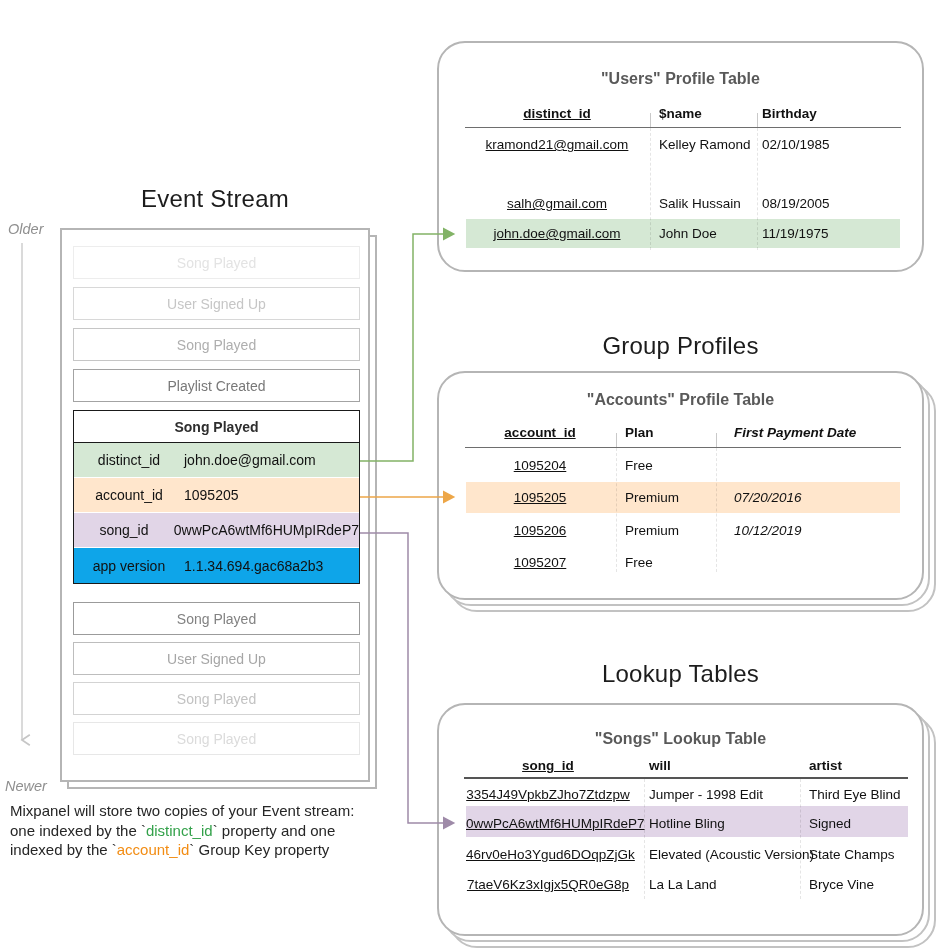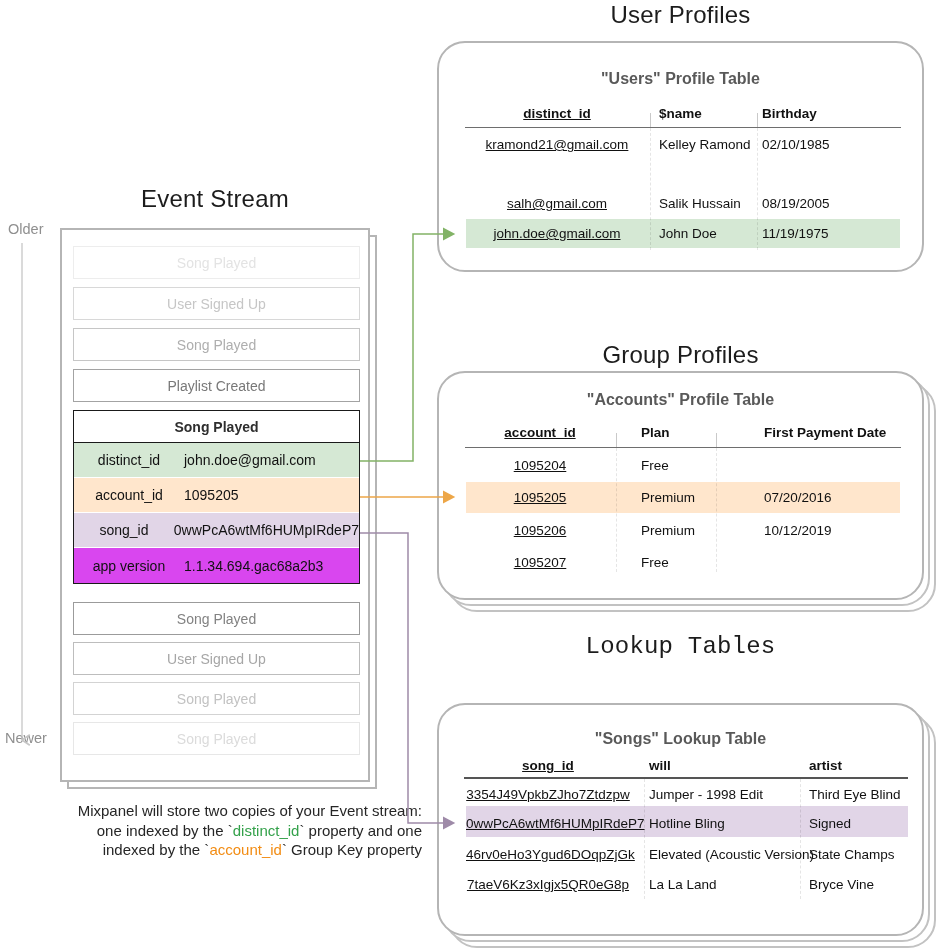--- a/index.html
+++ b/index.html
@@ -29,22 +29,22 @@
   .tick { position:absolute; width:1px; background:#c9c9c9; }
   .colsep { position:absolute; width:0; border-left:1px dashed rgba(0,0,0,0.10); }
   .hl-band { position:absolute; }
 
   
   .u-c1 { left:466px; width:182px; text-align:center; }
   .u-c2 { left:659px; }
   .u-c3 { left:762px; }
   
   .a-c1 { left:466px; width:148px; text-align:center; }
-  .a-c2 { left:641px; }
-  .a-c3 { left:764px; }
+  .a-c2 { left:625px; }
+  .a-c3 { left:734px;font-style:italic; }
   
   .s-c1 { left:466px; width:164px; text-align:center; }
   .s-c2 { left:649px; }
   .s-c3 { left:809px; }
 
   
   .stream-box, .stream-shadow {
     position:absolute; background:#fff; border:2px solid #b5b5b5; box-sizing:border-box;
   }
   .evt {
@@ -70,42 +70,42 @@
   .prop-row {
     display:flex; align-items:center; height:35px; border-bottom:1px solid #fff;
     font-size:14px; color:#111; box-sizing:border-box;
   }
   .prop-row:last-child { border-bottom:none; }
   .prop-key { width:110px; text-align:center; white-space:nowrap; }
   .prop-val { flex:1; text-align:left; white-space:nowrap; }
   .bg-green  { background:#d5e8d4; }
   .bg-orange { background:#ffe6cc; }
   .bg-purple { background:#e1d5e7; }
-  .bg-white  { background:#d946ef; }
-
-  .side-label { position:absolute; font-size:14.5px; color:#8f8f8f; }
+  .bg-white  { background:#0ea5e9; }
+
+  .side-label { position:absolute; font-size:14.5px; color:#8f8f8f;font-style:italic; }
 
   .caption {
-    position:absolute; left:10px; top:801px; width:412px; text-align:right;
+    position:absolute; left:10px; top:801px; width:412px; text-align:left;
     font-size:15px; line-height:19.5px; color:#262626;
   }
   .key-green  { color:#33a14a; }
   .key-orange { color:#f28c13; }
 
   svg.overlay { position:absolute; left:0; top:0; pointer-events:none; }
 </style>
 </head>
 <body>
 
 <div class="canvas">
 
   <div class="abs section-title" style="left:60px; top:185px; width:310px;">Event Stream</div>
 
   <div class="side-label" style="left:8px; top:221px;">Older</div>
-  <div class="side-label" style="left:5px; top:730px;text-align:right;">Newer</div>
+  <div class="side-label" style="left:5px; top:778px;text-align:right;">Newer</div>
 
   <div class="stream-shadow" style="left:67px; top:235px; width:310px; height:554px;"></div>
   <div class="stream-box" style="left:60px; top:228px; width:310px; height:554px;"></div>
 
   <div class="evt fade-b1" style="top:246px;">Song Played</div>
   <div class="evt fade-b2" style="top:287px;">User Signed Up</div>
   <div class="evt fade-b3" style="top:328px;">Song Played</div>
   <div class="evt fade-b4" style="top:369px;">Playlist Created</div>
 
   <div class="evt evt-header" style="top:410px;">Song Played</div>
@@ -132,21 +132,20 @@
   <div class="evt fade-a2" style="top:642px;">User Signed Up</div>
   <div class="evt fade-a3" style="top:682px;">Song Played</div>
   <div class="evt fade-a4" style="top:722px;">Song Played</div>
 
   <div class="caption">
     <span>Mixpanel will store two copies of your Event stream:</span><br>
     <span>one indexed by the `</span><span class="key-green">distinct_id</span><span>` property and one</span><br>
     <span>indexed by the `</span><span class="key-orange">account_id</span><span>` Group Key property</span>
   </div>
 
-  <div class="abs section-title" style="left:437px; top:1px; width:487px;">User Profiles</div>
 
   <div class="card" style="left:437px; top:41px; width:487px; height:231px;"></div>
   <div class="abs card-title" style="left:437px; top:70px; width:487px;">"Users" Profile Table</div>
 
   <div class="hl-band bg-green" style="left:466px; top:219px; width:434px; height:29px;"></div>
 
   <div class="trow th" style="top:106px;">
     <span class="tcell u-c1 u">distinct_id</span>
     <span class="tcell u-c2">$name</span>
     <span class="tcell u-c3">Birthday</span>
@@ -166,21 +165,21 @@
     <span class="tcell u-c1 u">salh@gmail.com</span>
     <span class="tcell u-c2">Salik Hussain</span>
     <span class="tcell u-c3">08/19/2005</span>
   </div>
   <div class="trow" style="top:226px;">
     <span class="tcell u-c1 u">john.doe@gmail.com</span>
     <span class="tcell u-c2">John Doe</span>
     <span class="tcell u-c3">11/19/1975</span>
   </div>
 
-  <div class="abs section-title" style="left:437px; top:341px; width:487px;">Group Profiles</div>
+  <div class="abs section-title" style="left:437px; top:332px; width:487px;">Group Profiles</div>
 
   <div class="card-shadow" style="left:449px; top:383px; width:487px; height:229px;"></div>
   <div class="card-shadow" style="left:443px; top:377px; width:487px; height:229px;"></div>
   <div class="card" style="left:437px; top:371px; width:487px; height:229px;"></div>
   <div class="abs card-title" style="left:437px; top:391px; width:487px;">"Accounts" Profile Table</div>
 
   <div class="hl-band bg-orange" style="left:466px; top:482px; width:434px; height:31px;"></div>
 
   <div class="trow th" style="top:425px;">
     <span class="tcell a-c1 u">account_id</span>
@@ -207,21 +206,21 @@
     <span class="tcell a-c1 u">1095206</span>
     <span class="tcell a-c2">Premium</span>
     <span class="tcell a-c3">10/12/2019</span>
   </div>
   <div class="trow" style="top:555px;">
     <span class="tcell a-c1 u">1095207</span>
     <span class="tcell a-c2">Free</span>
     <span class="tcell a-c3"></span>
   </div>
 
-  <div class="abs section-title" style="left:437px; top:633px; width:487px;font-family:Liberation Mono, monospace;">Lookup Tables</div>
+  <div class="abs section-title" style="left:437px; top:660px; width:487px;">Lookup Tables</div>
 
   <div class="card-shadow" style="left:449px; top:715px; width:487px; height:233px;"></div>
   <div class="card-shadow" style="left:443px; top:709px; width:487px; height:233px;"></div>
   <div class="card" style="left:437px; top:703px; width:487px; height:233px;"></div>
   <div class="abs card-title" style="left:437px; top:730px; width:487px;">"Songs" Lookup Table</div>
 
   <div class="hl-band bg-purple" style="left:466px; top:806px; width:442px; height:31px;"></div>
 
   <div class="trow th" style="top:758px;">
     <span class="tcell s-c1 u">song_id</span>

